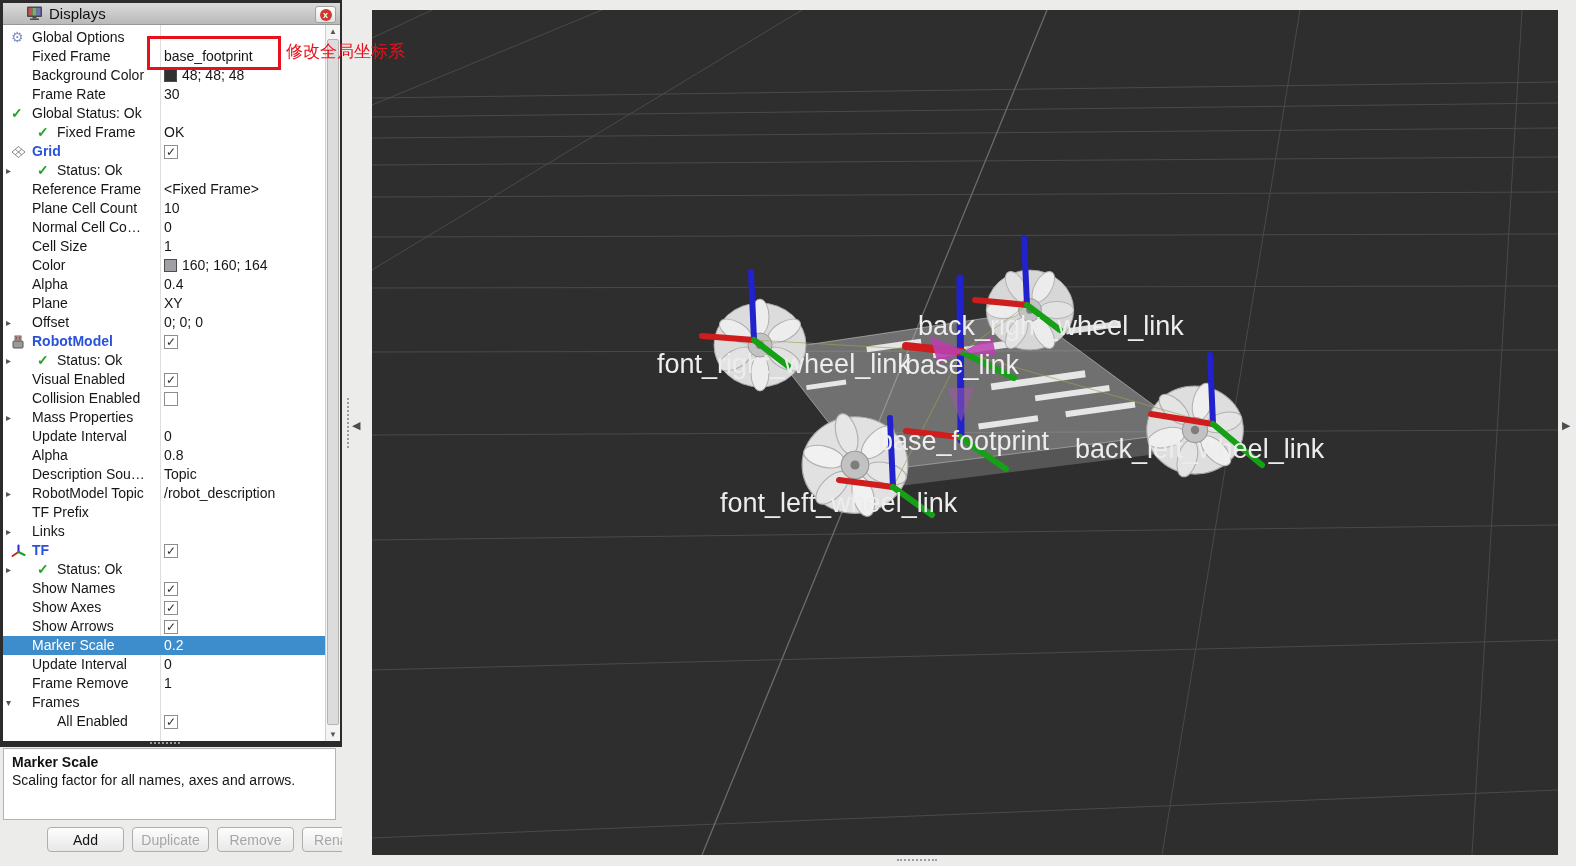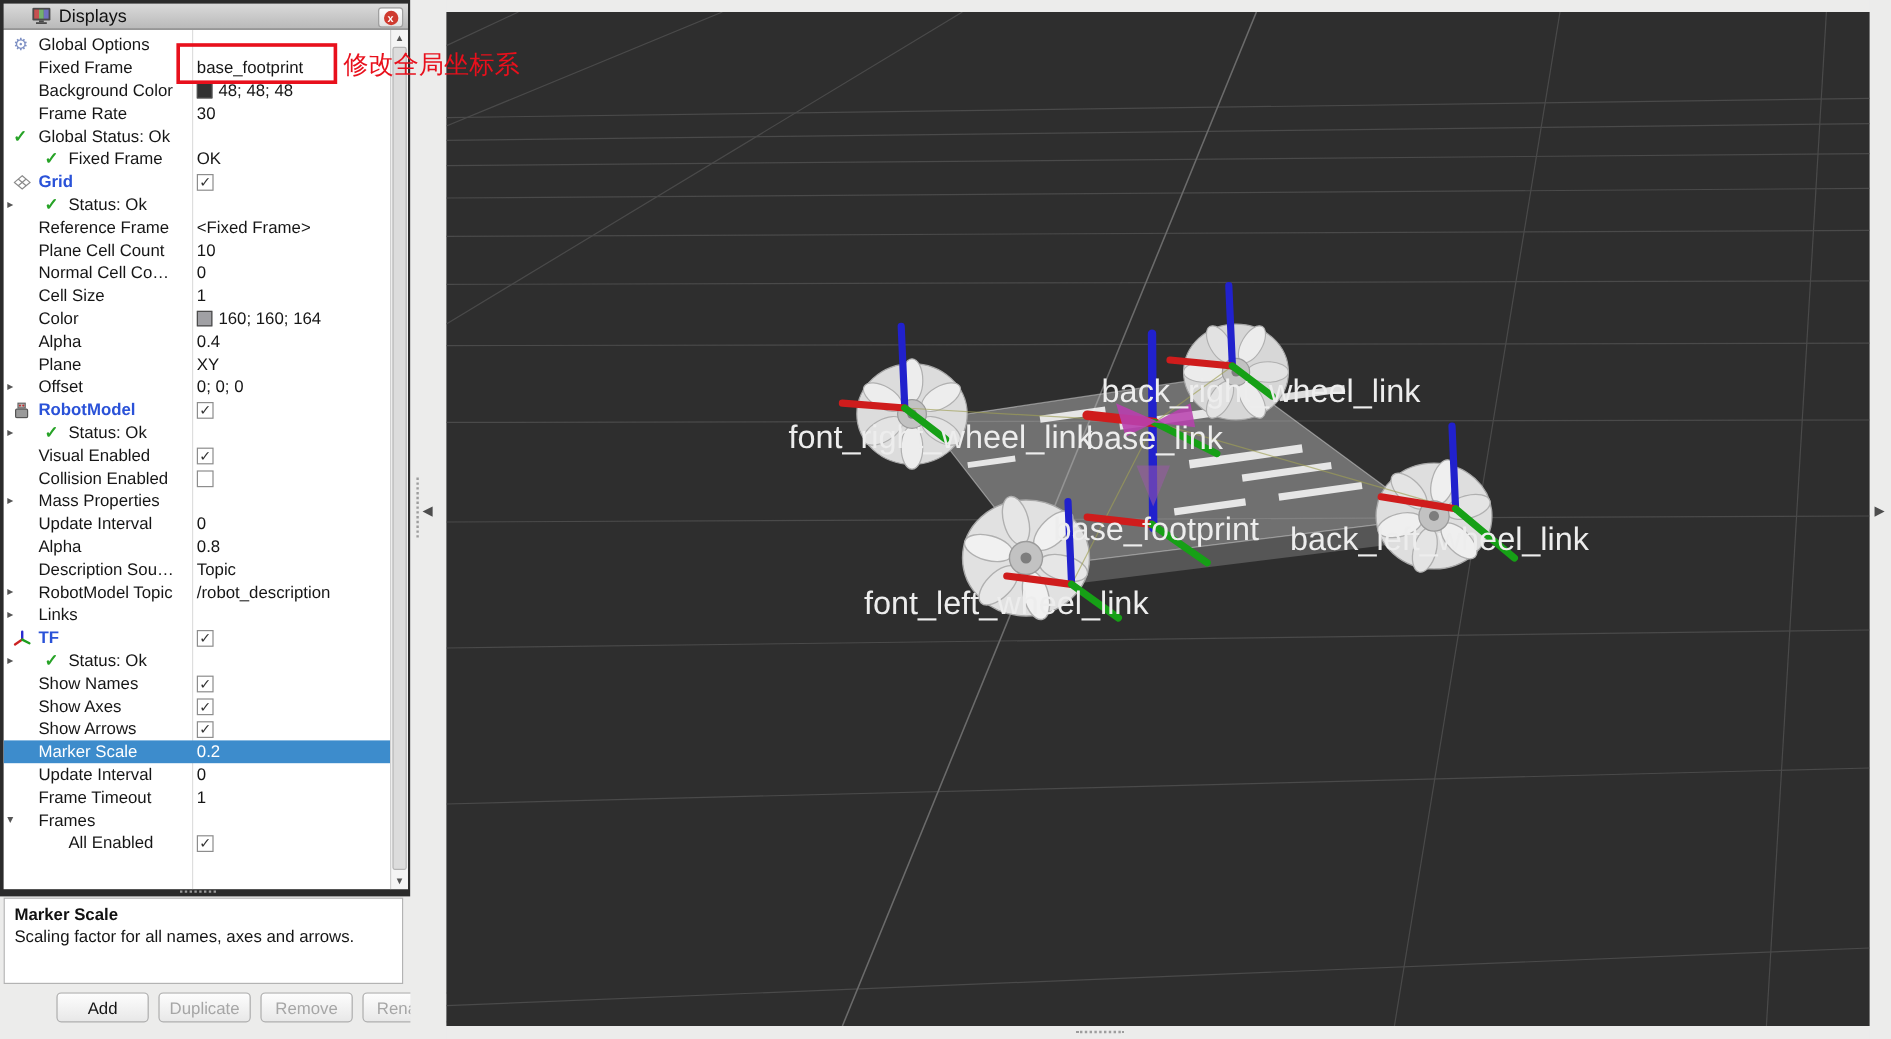--- a/index.html
+++ b/index.html
@@ -55,21 +55,21 @@
   #rsplit{position:absolute;left:1558px;top:0;width:18px;height:866px;background:#ececeb;}
   #rsplit .cararrow{position:absolute;left:4px;top:419px;font-size:11px;color:#4d4d4d;cursor:pointer;}
   #bsplit{position:absolute;left:372px;top:855px;width:1186px;height:11px;background:#ececeb;}
   #bsplit .dots{position:absolute;left:525px;top:4px;width:40px;border-top:2px dotted #9d9d9d;cursor:grab;}
   
   #vp-wrap{position:absolute;left:372px;top:10px;width:1186px;height:845px;background:#2e2e2e;}
   #vp-wrap svg{display:block;}
   .tflabel{fill:#ededed;font-size:27px;font-family:"Liberation Sans",sans-serif;}
   
   #red-box{position:absolute;left:147px;top:36px;width:128px;height:28px;border:3px solid #e8101c;z-index:30;}
-  #red-note{position:absolute;left:286px;top:40px;font-size:21px;color:#e8101c;z-index:30;white-space:nowrap;
+  #red-note{position:absolute;left:286px;top:40px;font-size:17px;color:#e8101c;z-index:30;white-space:nowrap;
             font-family:"DejaVu Sans",sans-serif;}
 </style>
 </head>
 <body>
 
 <div id="app">
 
   <div id="dock-backing"></div>
 
   <div id="titlebar">
@@ -259,20 +259,24 @@
           </div>
         </div>
         <div class="trow lv1">
           <span class="arr">▸</span>
           <span class="lab">RobotModel Topic</span>
           <div class="val">
             <span class="vtext">/robot_description</span>
           </div>
         </div>
         <div class="trow lv1">
+          <span class="lab">TF Prefix</span>
+          <div class="val"></div>
+        </div>
+        <div class="trow lv1">
           <span class="arr">▸</span>
           <span class="lab">Links</span>
           <div class="val"></div>
         </div>
         <div class="trow lv1">
           <span class="ric">
             <svg width="15" height="14">
               <g stroke-width="2" stroke-linecap="round">
                 <line x1="7.5" y1="8" x2="7.5" y2="1.5" stroke="#2a2ad0"></line>
                 <line x1="7.5" y1="8" x2="1.5" y2="12" stroke="#cc2222"></line>
@@ -317,21 +321,21 @@
             <span class="vtext">0.2</span>
           </div>
         </div>
         <div class="trow lv1">
           <span class="lab">Update Interval</span>
           <div class="val">
             <span class="vtext">0</span>
           </div>
         </div>
         <div class="trow lv1">
-          <span class="lab">Frame Timeout</span>
+          <span class="lab">Frame Remove</span>
           <div class="val">
             <span class="vtext">1</span>
           </div>
         </div>
         <div class="trow lv1">
           <span class="arr">▾</span>
           <span class="lab">Frames</span>
           <div class="val"></div>
         </div>
         <div class="trow lv2">

